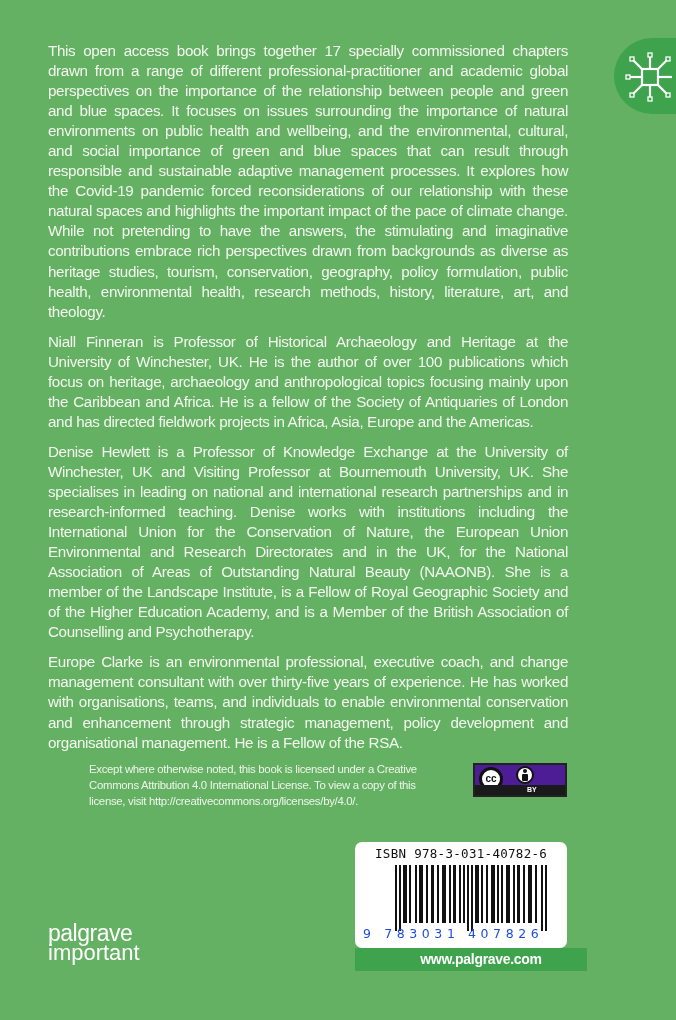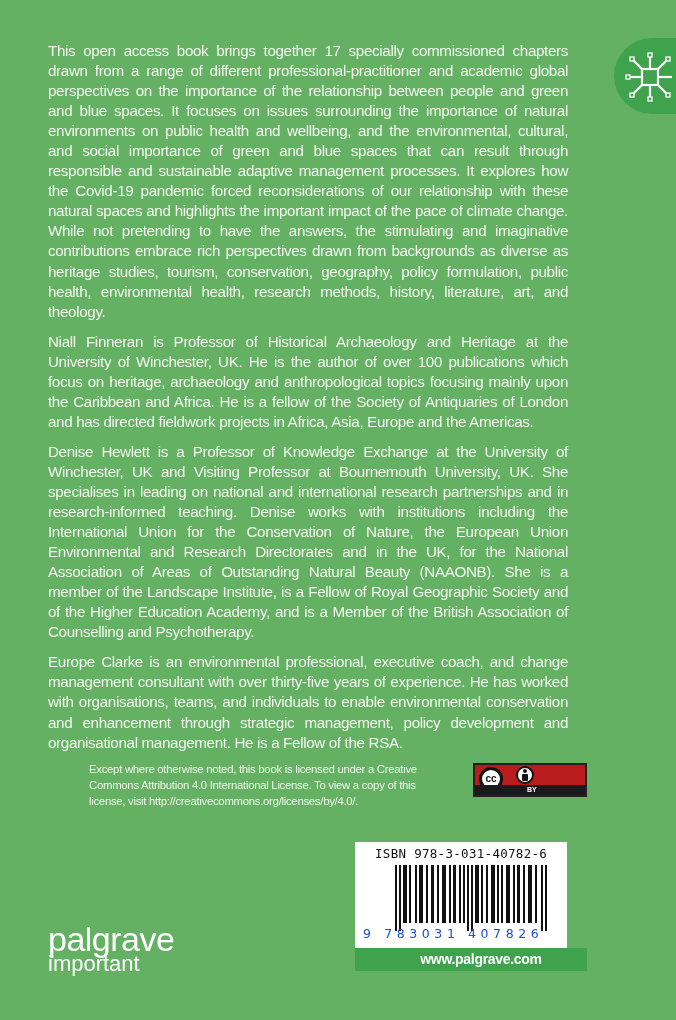--- a/index.html
+++ b/index.html
@@ -25,56 +25,56 @@
   .text-block p { margin:0 0 10px 0; }
   .text-block p.bio { margin-bottom:10px; }
   .text-block b { font-weight:normal; }
   .license {
     position:absolute; left:49px; top:761px; width:360px;
     font-size:11.4px; line-height:16px; letter-spacing:-0.3px;
     color:#eef5ea;
     margin-left:40px;
   }
   .cc {
-    position:absolute; left:473px; top:763px; width:114px; height:34px;
-    background:#b91c1c; border:2px solid #222; box-sizing:border-box;
+    position:absolute; left:473px; top:763px; width:94px; height:34px;
+    background:#4c1d95; border:2px solid #222; box-sizing:border-box;
   }
   .cc .bottom { position:absolute; left:0; right:0; bottom:0; height:10px; background:#1a1a1a; }
   .cc .by { position:absolute; left:52px; bottom:0px; font-size:7px; font-weight:bold; color:#fff; line-height:10px; }
   .cc .cc-circle {
     position:absolute; left:4px; top:2px; width:24px; height:24px; border-radius:50%;
     background:#fff; border:3px solid #111; box-sizing:border-box;
     font-size:10px; font-weight:bold; color:#111; text-align:center; line-height:18px;
   }
   .cc .person {
     position:absolute; left:41px; top:1px; width:18px; height:18px; border-radius:50%;
     background:#fff; border:2px solid #111; box-sizing:border-box;
   }
   .cc .person::before { content:""; position:absolute; left:5px; top:1px; width:4px; height:4px; border-radius:50%; background:#111; }
   .cc .person::after { content:""; position:absolute; left:4px; top:6px; width:6px; height:7px; background:#111; border-radius:1px; }
   .isbn-box {
-    position:absolute; left:355px; top:842px; width:212px; height:106px; background:#fff;
+    position:absolute; left:355px; top:842px; width:212px; height:106px; background:#fff;border-radius:7px;
   }
   .isbn-label {
     position:absolute; left:20px; top:4px; font-family:"DejaVu Sans Mono", monospace;
     font-size:12.5px; color:#111; letter-spacing:0.3px;
   }
   .barcode { position:absolute; left:40px; top:23px; width:154px; height:66px; }
   .isbn-digits {
     position:absolute; left:8px; top:84px; font-family:"DejaVu Sans", sans-serif;
     font-size:12.5px; color:#1d4ed8; letter-spacing:4.6px;
   }
   .url-bar {
     position:absolute; left:355px; top:948px; width:212px; height:23px; background:#3ea34c;
     color:#fff; text-align:center; font-size:14px; line-height:22px; font-weight:bold; letter-spacing:-0.3px;padding-left:20px;
   }
   .logo {
     position:absolute; left:48px; top:922px; color:#fff; line-height:1;
   }
-  .logo .l1 { font-size:34px; letter-spacing:-0.5px; display:block; }
+  .logo .l1 { font-size:23px; letter-spacing:-0.5px; display:block; }
   .logo .l2 { font-size:22px; letter-spacing:0px; display:block; margin-top:-3px; }
 </style>
 </head>
 <body>
 
 <div class="badge">
   <svg width="52" height="52" viewBox="0 0 52 52">
     <g stroke="#fff" stroke-width="2.2" fill="none">
       <rect x="18" y="18" width="16" height="16"></rect>
       <line x1="26" y1="18" x2="26" y2="6"></line>

